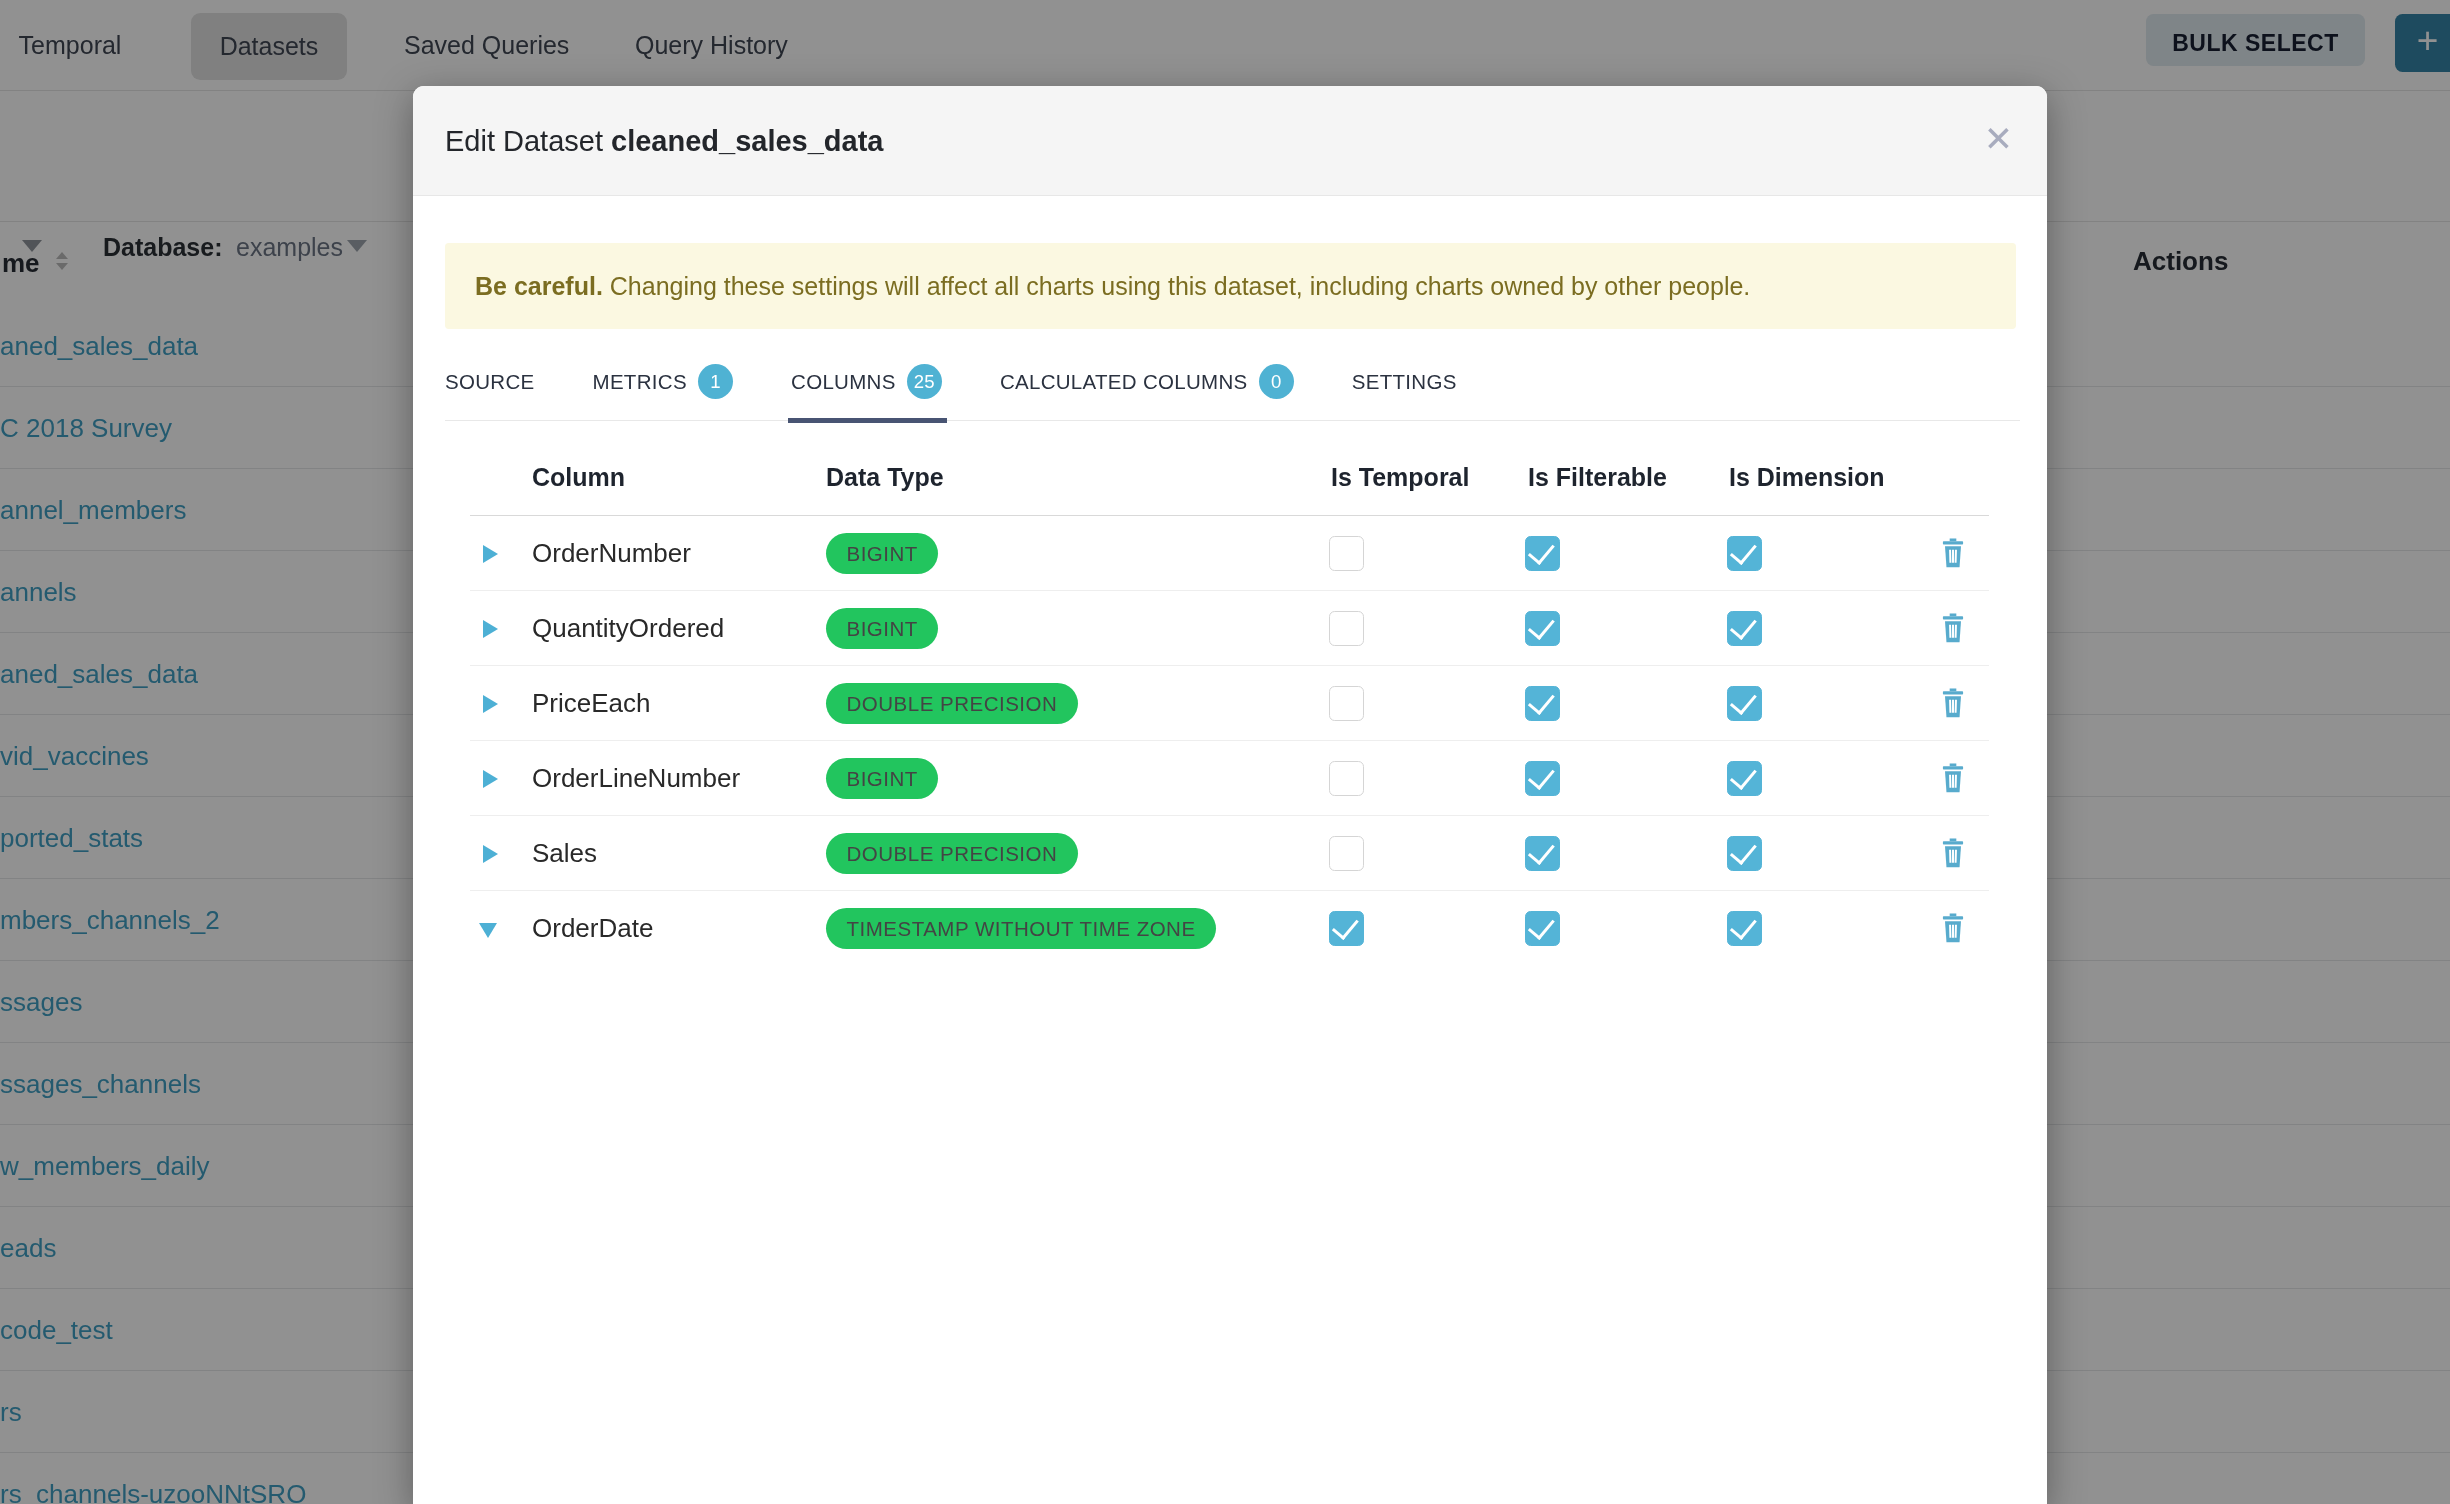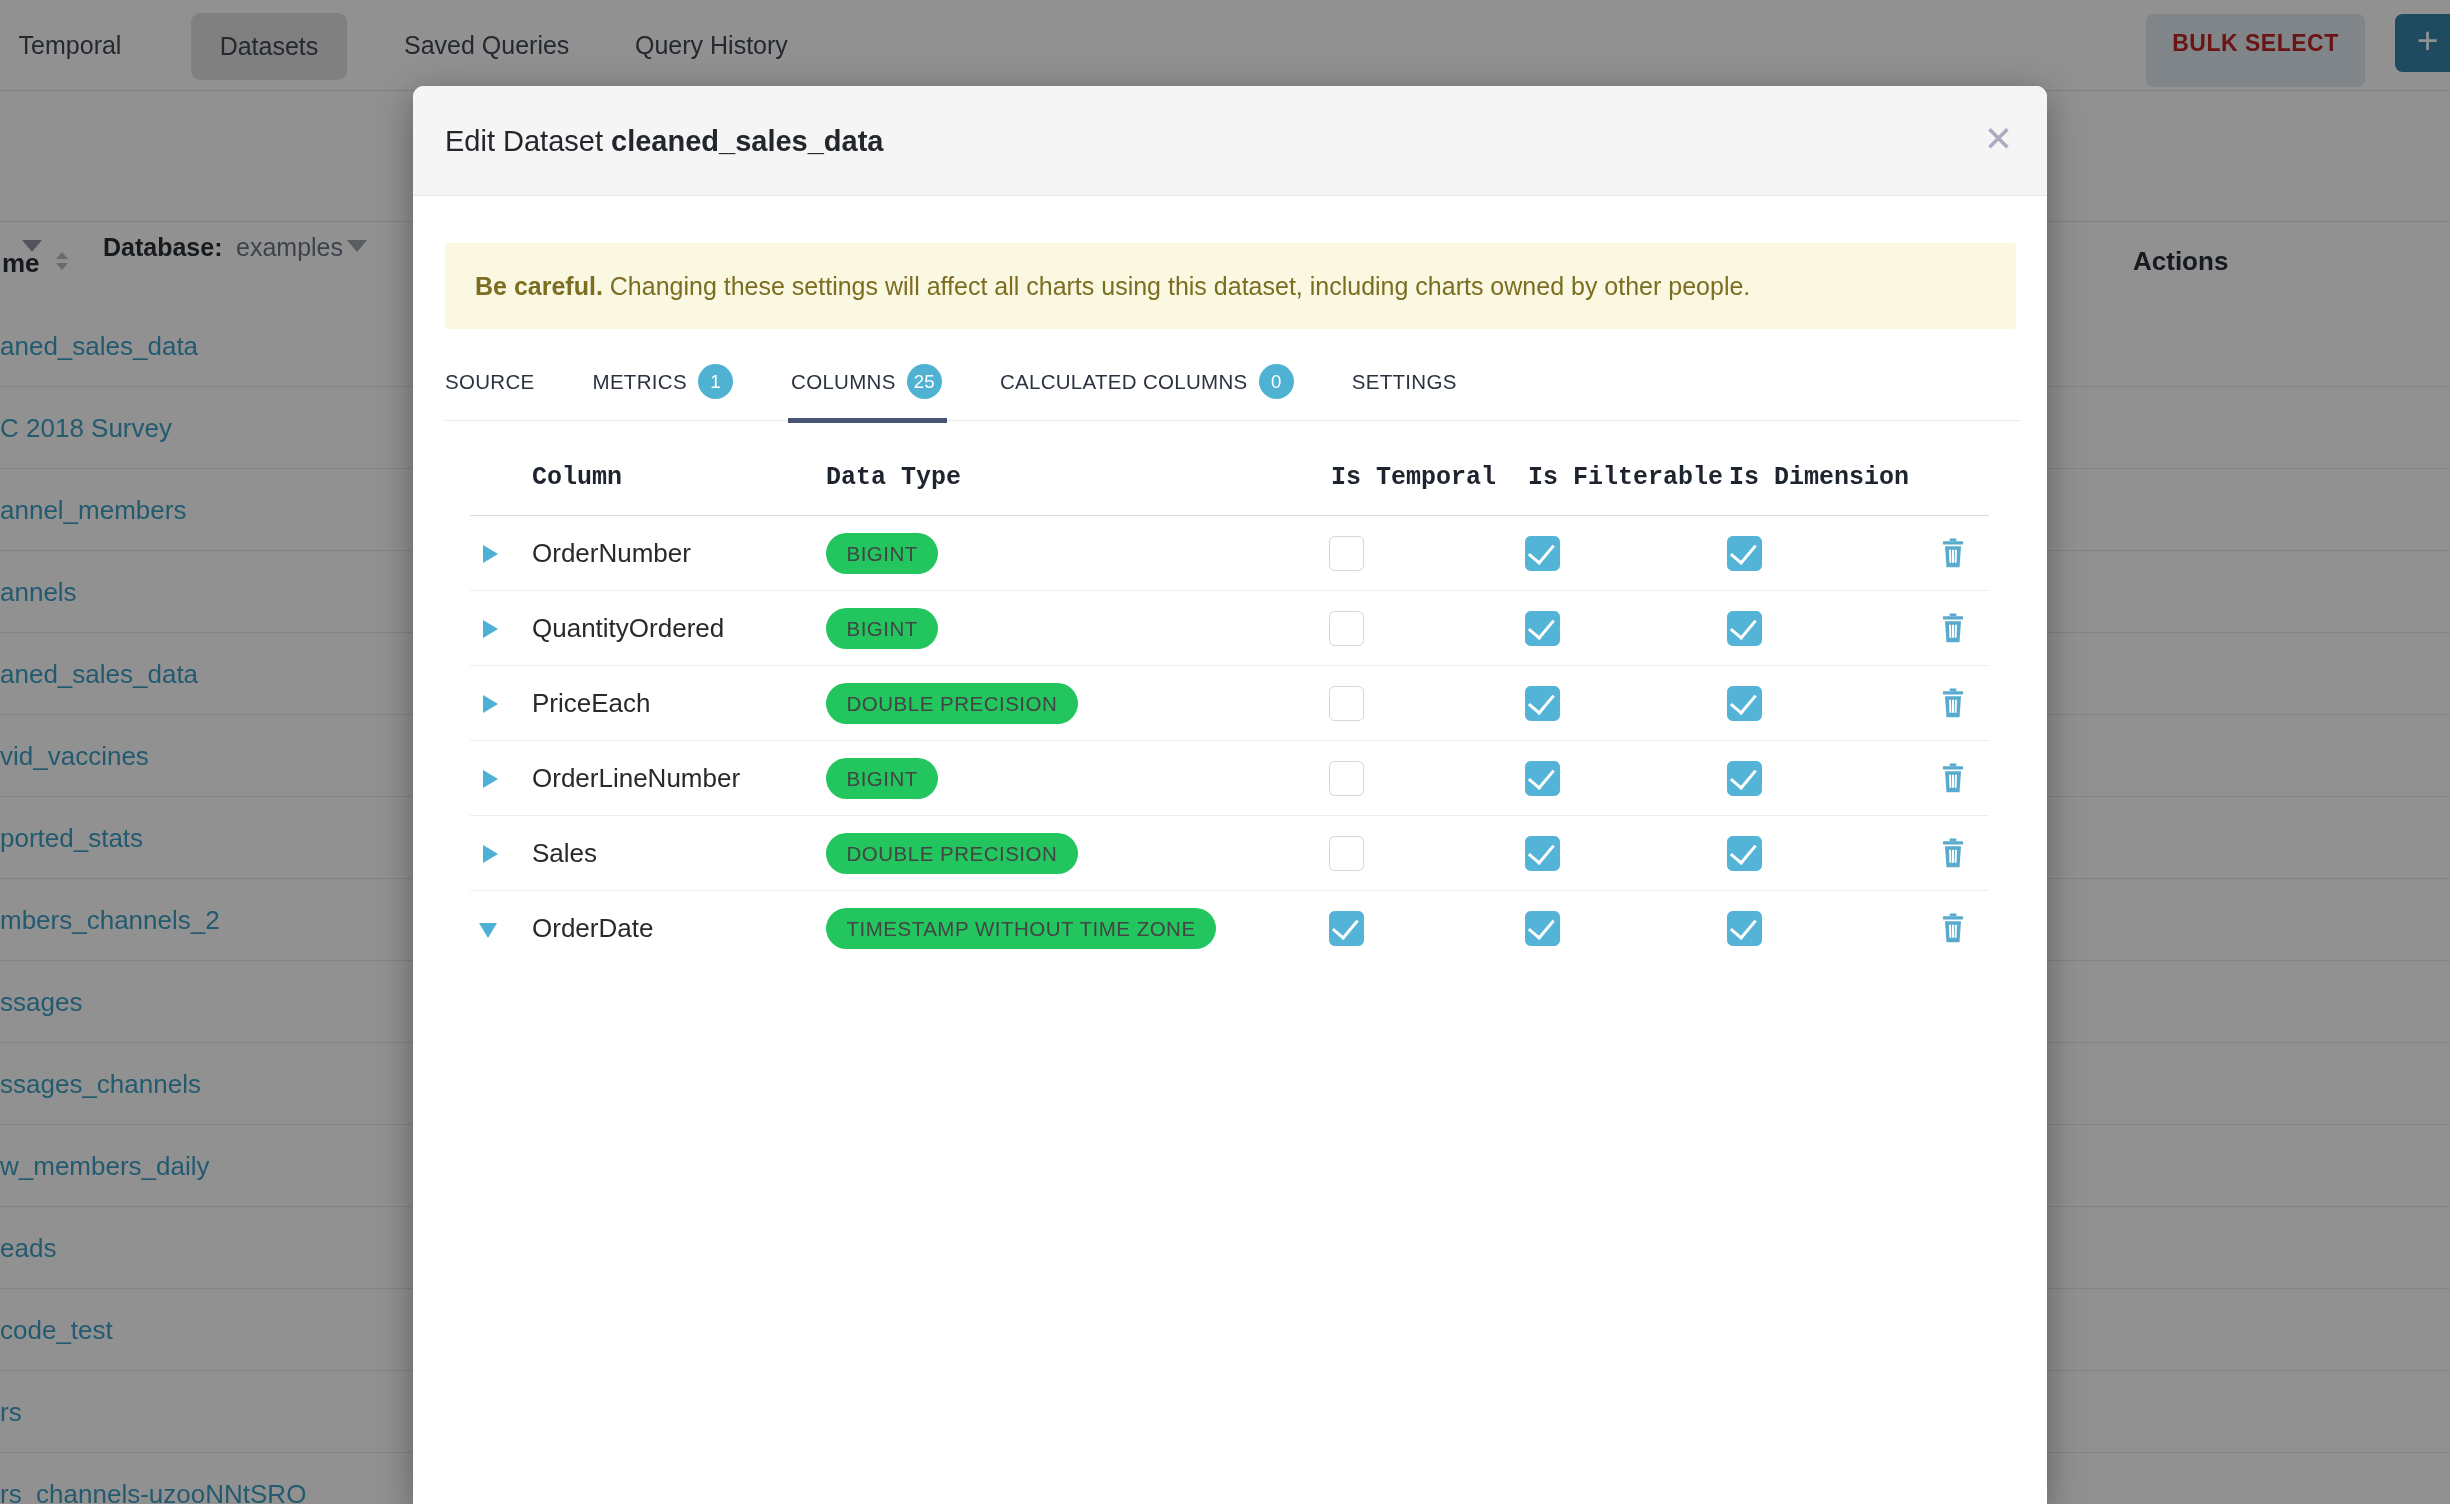--- a/index.html
+++ b/index.html
@@ -5,21 +5,21 @@
   * { margin:0; padding:0; box-sizing:border-box; }
   html,body { width:2450px; height:1505px; }
   body { font-family:"Liberation Sans", sans-serif; background:#fff; }
   .screen { position:relative; width:2450px; height:1505px; overflow:hidden; background:#fff; }
 
   
   .bg { position:absolute; inset:0; z-index:0; background:#fff; }
   .topbar { position:absolute; left:0; top:0; width:2450px; height:91px; background:#fff; border-bottom:0.9px solid #e4e4e4; }
   .nav-tab { position:absolute; top:0; height:91px; line-height:91px; font-size:25px; color:#39404e; cursor:pointer; }
   .nav-pill { position:absolute; left:191px; top:13px; width:156px; height:67px; background:#e0e0e0; border-radius:9.3px; text-align:center; line-height:67px; font-size:25px; color:#39404e; }
-  .bulk-btn { position:absolute; left:2146px; top:14px; width:219px; height:73px; background:#dfe9ee; border-radius:7.5px; color:#b91c1c; font-size:23px; font-weight:600; letter-spacing:0.5px; text-align:center; line-height:58px; }
+  .bulk-btn { position:absolute; left:2146px; top:14px; width:219px; height:52px; background:#dfe9ee; border-radius:7.5px; color:#0f172a; font-size:23px; font-weight:600; letter-spacing:0.5px; text-align:center; line-height:58px; }
   .plus-btn { position:absolute; left:2395px; top:14px; width:65px; height:58px; background:#2e80a4; border-radius:7.5px 0 0 7.5px; color:#fff; font-size:37px; font-weight:400; text-align:center; line-height:54px; }
 
   .subheader { position:absolute; left:0; top:91px; width:2450px; height:130px; background:#fff; }
   .tri-down-sm { display:inline-block; width:0; height:0; border-left:10.3px solid transparent; border-right:10.3px solid transparent; border-top:12px solid #8b9198; }
   .db-caret-left { position:absolute; left:22.4px; top:149px; }
   .db-label { position:absolute; left:103px; top:142px; font-size:25px; font-weight:700; color:#23282f; }
   .db-value { position:absolute; left:236px; top:142px; font-size:25px; color:#667080; }
   .db-caret-right { position:absolute; left:347px; top:149px; border-top-color:#99a1aa; }
 
   .bg-table { position:absolute; left:0; top:221px; width:2450px; border-top:0.9px solid #e3e3e3; }
@@ -46,21 +46,21 @@
   .warning { position:absolute; left:32px; top:157px; width:1571px; height:86px; background:#fbf8e1; border-radius:3.7px; font-size:25px; color:#7b6d21; line-height:86px; padding-left:30px; white-space:nowrap; overflow:hidden; }
   .warning b { font-weight:700; }
 
   .tabs { position:absolute; left:32px; top:257px; width:1575px; height:78px; border-bottom:0.9px solid #e8e8e8; display:flex; gap:58px; align-items:stretch; }
   .tab { display:flex; align-items:center; gap:11.2px; font-size:20.5px; font-weight:500; letter-spacing:0.3px; color:#2b3240; position:relative; cursor:pointer; }
   .tab.active::after { content:''; position:absolute; left:-2.8px; right:-5.6px; bottom:-2.8px; height:4.7px; background:#485473; }
   .badge { min-width:35px; height:35px; padding:0 4.7px; border-radius:17.7px; background:#4fb2d3; color:#fff; font-size:18.6px; font-weight:500; display:flex; align-items:center; justify-content:center; }
 
   .col-table { position:absolute; left:57px; top:336px; width:1519px; }
   .col-thead { position:relative; height:94px; border-bottom:1.9px solid #d9d9d9; }
-  .col-th { position:absolute; top:41px; font-size:25px; font-weight:600; color:#1e242e;font-family:Liberation Mono, monospace; }
+  .col-th { position:absolute; top:41px; font-size:25px; font-weight:600; color:#1e242e; }
   .col-row { position:relative; height:75px; border-bottom:0.9px solid #eeeeee; }
   .col-row.last { border-bottom:none; }
   .caret { position:absolute; left:13px; top:29px; width:0; height:0; border-top:9.3px solid transparent; border-bottom:9.3px solid transparent; border-left:15px solid #4db0d5; cursor:pointer; }
   .caret.down { left:9.3px; top:32px; border-left:9.3px solid transparent; border-right:9.3px solid transparent; border-top:15px solid #4db0d5; border-bottom:none; }
   .col-name { position:absolute; left:62px; top:0; height:75px; line-height:75px; font-size:26px; color:#292929; }
   .pill { position:absolute; left:356px; top:17px; height:41px; line-height:41px; border-radius:20.5px; background:#22c55e; color:#444; font-size:20.5px; letter-spacing:0.5px; padding:0 20.5px; }
   .cb { position:absolute; top:19.6px; width:35px; height:35px; border-radius:5.6px; background:#fff; border:1.9px solid #d5d5d5; cursor:pointer; }
   .cb.checked { background:#54b4d7; border-color:#54b4d7; }
   .cb.checked::after { content:''; position:absolute; left:8.4px; top:2.8px; width:12px; height:20.5px; border-right:3.7px solid #fff; border-bottom:3.7px solid #fff; transform:rotate(40deg); }
   .cb.c1 { left:859px; } .cb.c2 { left:1055px; } .cb.c3 { left:1257px; }

